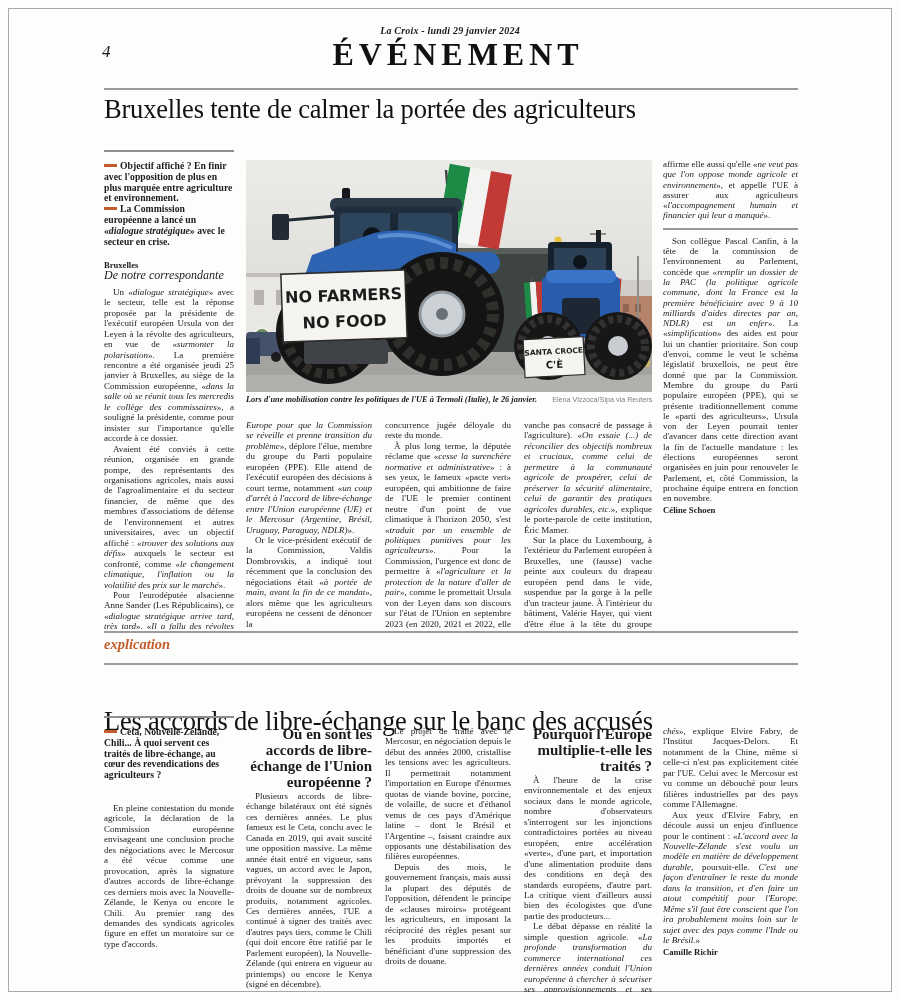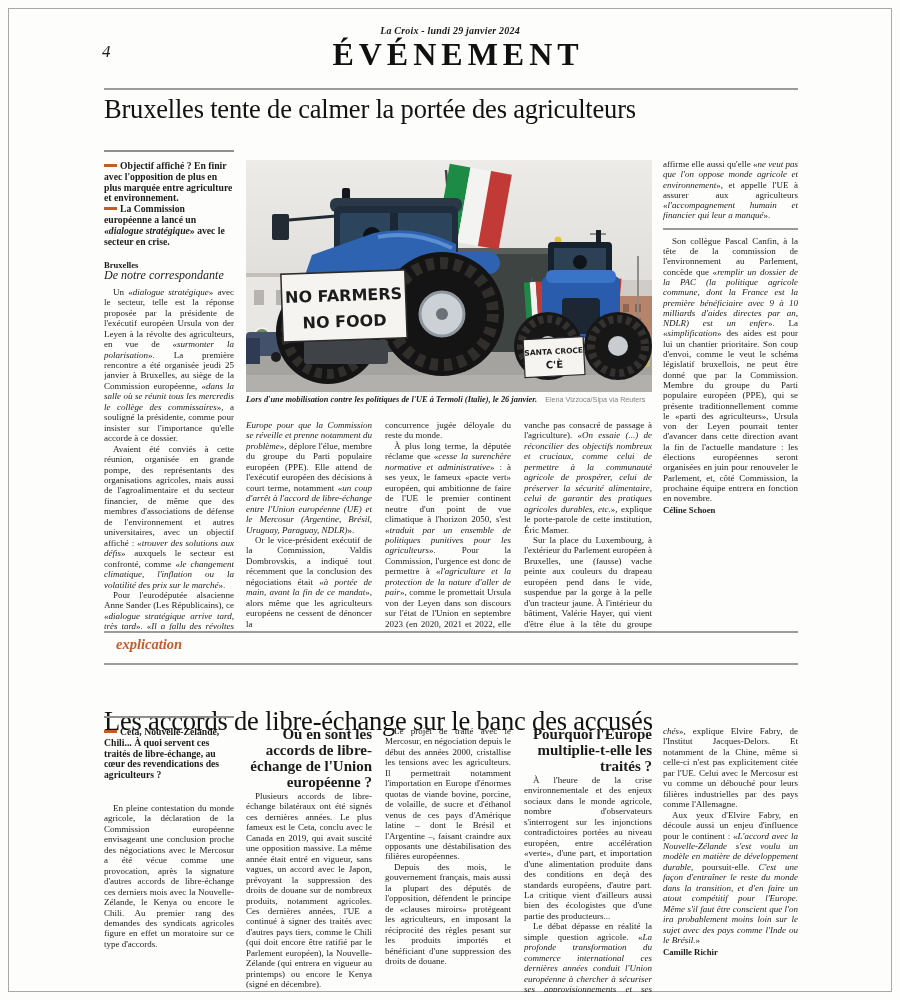--- a/index.html
+++ b/index.html
@@ -9,21 +9,21 @@
   }
   .frame{position:absolute;left:8px;top:8px;right:8px;bottom:8px;border:1px solid #a8a8a6;}
   .abs{position:absolute;}
   .pagenum{left:102px;top:42px;font-size:17px;font-style:italic;}
   .masthead{left:0;right:0;top:25px;text-align:center;font-size:10px;font-weight:700;font-style:italic;letter-spacing:.2px;}
   .section-title{left:0;right:0;top:36px;text-align:center;font-size:32px;font-weight:900;letter-spacing:5px;color:#111;padding-left:16px;}
   .rule{background:#9b9b99;}
   .headline{left:104px;width:700px;font-size:26.5px;line-height:1.04;color:#121212;letter-spacing:-.2px;text-align:left;}
   #h1{top:96px;}
   #h2{top:671px;margin-top:37px;}
-  .kicker{left:104px;top:636px;font-size:14.5px;font-weight:700;font-style:italic;color:var(--accent);margin-left:12px;}
+  .kicker{left:104px;top:636px;font-size:14.5px;font-weight:700;font-style:italic;color:var(--accent);}
   
   .col{position:absolute;overflow:hidden;font-size:9px;line-height:10.45px;text-align:justify;}
   .colA{left:104px;top:150px;width:130px;height:480px;}
   .colB{left:246px;top:420px;width:126px;height:210px;}
   .colC{left:385px;top:420px;width:126px;height:210px;}
   .colD{left:524px;top:420px;width:128px;height:210px;}
   .colE{left:663px;top:159px;width:135px;height:472px;line-height:10.3px;}
   .colA2{left:104px;top:716px;width:130px;height:266px;}
   .colB2{left:246px;top:726px;width:126px;height:266px;}
   .colC2{left:385px;top:726px;width:126px;height:266px;}
@@ -38,21 +38,21 @@
   p.body-p{margin:0;text-indent:9px;}
   p.body-p.cont{text-indent:0;}
   p.body-p.runon{text-align-last:justify;}
   h3.col-h{margin:0 0 1px;font-size:15px;line-height:16px;font-weight:700;text-align:right;}
   p.sig{margin:1px 0 0;font-weight:700;font-size:8.7px;text-align:left;text-indent:0;}
   .quote-rule{height:2px;background:#999;margin:7px 0 6px;}
   .pull-quote{color:var(--accent);font-size:13.8px;line-height:15.6px;font-weight:700;font-style:italic;text-align:left;margin-bottom:7px;}
   .photo{left:246px;top:160px;width:406px;height:232px;background:#d8d6d2;}
   .photo svg{display:block;}
   .caption{left:246px;top:395px;width:430px;font-size:8.4px;font-weight:700;font-style:italic;white-space:nowrap;text-align:left;}
-  .credit{font-weight:400;font-style:normal;font-size:7.2px;color:#818181;font-family:"Liberation Sans",sans-serif;margin-left:8px;}
+  .credit{font-weight:400;font-style:normal;font-size:7.2px;color:#818181;font-family:"Liberation Sans",sans-serif;margin-left:15px;}
   #sep1{left:104px;width:694px;top:631px;height:1.5px;}
   #hdr-rule{left:104px;width:694px;top:88px;height:2px;}
   #sep2{left:104px;width:694px;top:663px;height:1.5px;}
   .sign-text{font-family:"DejaVu Sans",sans-serif;font-weight:700;fill:#1c1c1c;}
 </style>
 </head>
 <body>
 
 <div class="frame"></div>
 
@@ -187,21 +187,21 @@
         <rect x="36" y="112" width="124" height="68" fill="#f6f4f0" stroke="#2b2b2b" stroke-width="1.5"></rect>
         <text class="sign-text" x="98" y="141" font-size="16" text-anchor="middle">NO FARMERS</text>
         <text class="sign-text" x="98" y="167" font-size="16" text-anchor="middle">NO FOOD</text>
       </g>
     </g>
   </svg>
 </div>
 <div class="abs caption"><span>Lors d'une mobilisation contre les politiques de l'UE à Termoli (Italie), le 26 janvier.</span><span class="credit">Elena Vizzoca/Sipa via Reuters</span></div>
 
 <div class="col colB">
-    <p class="body-p cont"><i>Europe pour que la Commission se réveille et prenne notamment du problème</i>», déplore l'élue, membre du groupe du Parti populaire européen (PPE). Elle attend de l'exécutif européen des décisions à court terme, notamment «<i>un coup d'arrêt à l'accord de libre-échange entre l'Union européenne (UE) et le Mercosur (Argentine, Brésil, Uruguay, Paraguay, NDLR)</i>».</p>
+    <p class="body-p cont"><i>Europe pour que la Commission se réveille et prenne transition du problème</i>», déplore l'élue, membre du groupe du Parti populaire européen (PPE). Elle attend de l'exécutif européen des décisions à court terme, notamment «<i>un coup d'arrêt à l'accord de libre-échange entre l'Union européenne (UE) et le Mercosur (Argentine, Brésil, Uruguay, Paraguay, NDLR)</i>».</p>
     <p class="body-p runon">Or le vice-président exécutif de la Commission, Valdis Dombrovskis, a indiqué tout récemment que la conclusion des négociations était «<i>à portée de main, avant la fin de ce mandat</i>», alors même que les agriculteurs européens ne cessent de dénoncer la</p>
   </div>
 <div class="col colC">
     <p class="body-p cont">concurrence jugée déloyale du reste du monde.</p>
     <p class="body-p runon">À plus long terme, la députée réclame que «<i>cesse la surenchère normative et administrative</i>» : à ses yeux, le fameux «pacte vert» européen, qui ambitionne de faire de l'UE le premier continent neutre d'un point de vue climatique à l'horizon 2050, s'est «<i>traduit par un ensemble de politiques punitives pour les agriculteurs</i>». Pour la Commission, l'urgence est donc de permettre à «<i>l'agriculture et la protection de la nature d'aller de pair</i>», comme le promettait Ursula von der Leyen dans son discours sur l'état de l'Union en septembre 2023 (en 2020, 2021 et 2022, elle n'avait en re-</p>
   </div>
 <div class="col colD">
     <p class="body-p cont">vanche pas consacré de passage à l'agriculture). «<i>On essaie (...) de réconcilier des objectifs nombreux et cruciaux, comme celui de permettre à la communauté agricole de prospérer, celui de préserver la sécurité alimentaire, celui de garantir des pratiques agricoles durables, etc.</i>», explique le porte-parole de cette institution, Éric Mamer.</p>
     <p class="body-p runon">Sur la place du Luxembourg, à l'extérieur du Parlement européen à Bruxelles, une (fausse) vache peinte aux couleurs du drapeau européen pend dans le vide, suspendue par la gorge à la pelle d'un tracteur jaune. À l'intérieur du bâtiment, Valérie Hayer, qui vient d'être élue à la tête du groupe centriste Renew Europe,</p>
   </div>

